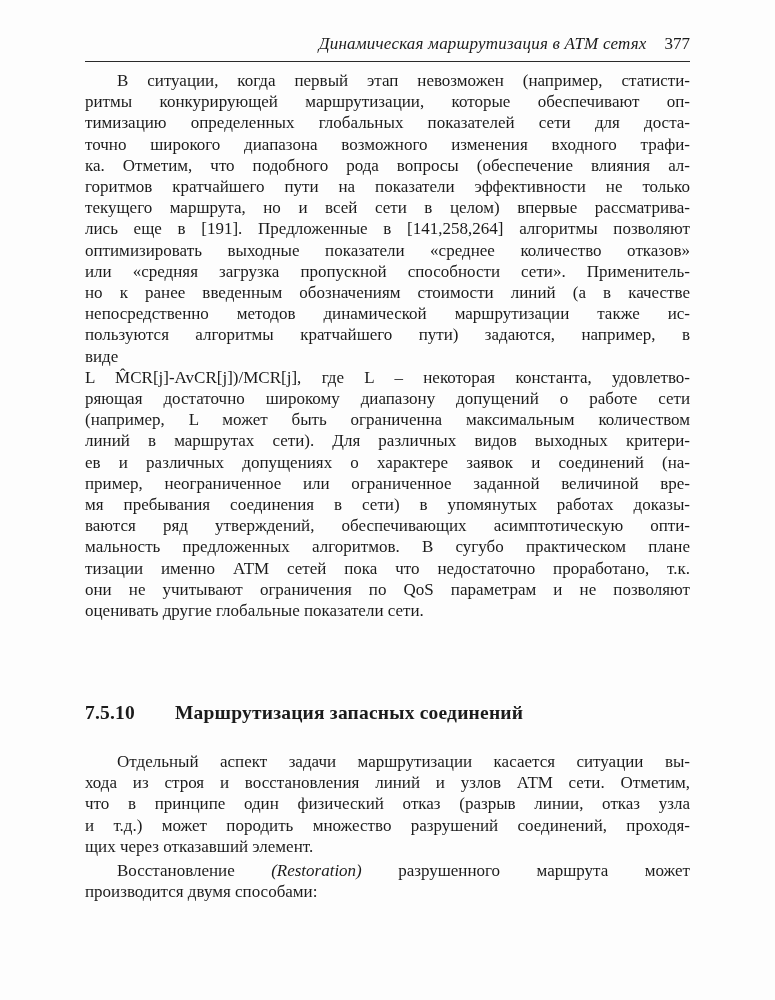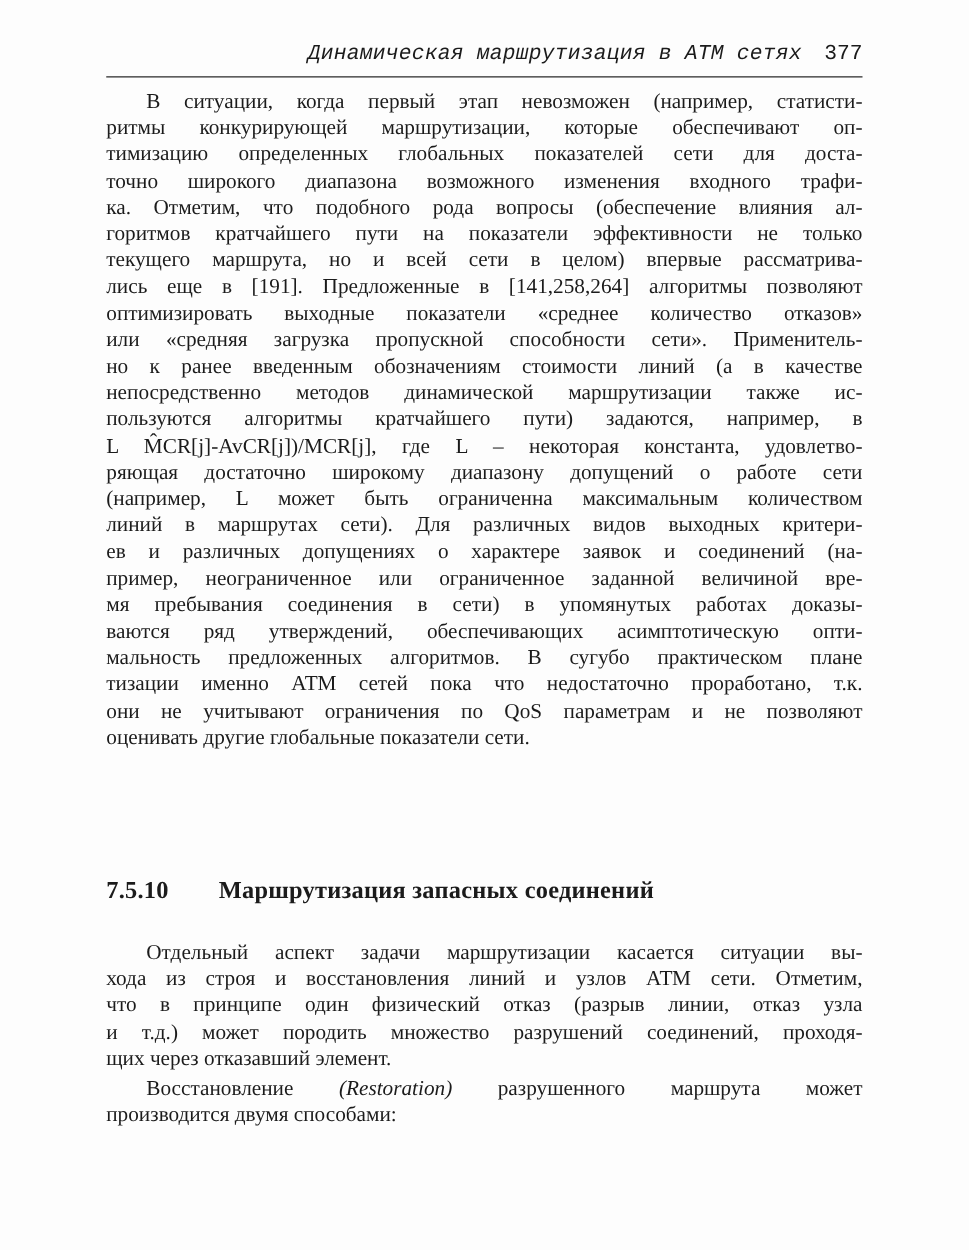--- a/index.html
+++ b/index.html
@@ -7,21 +7,21 @@
     width: 775px; height: 1000px;
     background: #fdfdfd;
     font-family: "Liberation Serif", "DejaVu Serif", serif;
     color: #1b1b1b;
     -webkit-font-smoothing: antialiased;
   }
   .page { position: relative; width: 775px; height: 1000px; overflow: hidden; }
 
   .running-header {
     position: absolute; left: 85px; top: 34px; width: 605px;
-    text-align: right; font-size: 17px; white-space: nowrap; font-family: Liberation Mono, monospace;
+    text-align: right; font-size: 17px; white-space: nowrap;
   }
   .running-header .hdr-title { font-style: italic; letter-spacing: 0.2px; }
   .running-header .hdr-page { display: inline-block; margin-left: 18px; font-style: normal; }
 
   .header-rule {
     position: absolute; left: 85px; top: 61px; width: 605px;
     border-top: 1.7px solid #2a2a2a; height: 0;
   }
 
   .textcol { position: absolute; left: 85px; width: 605px; font-size: 17px; }
@@ -64,20 +64,21 @@
         <div class="line">точно широкого диапазона возможного изменения входного трафи-</div>
         <div class="line">ка. Отметим, что подобного рода вопросы (обеспечение влияния ал-</div>
         <div class="line">горитмов кратчайшего пути на показатели эффективности не только</div>
         <div class="line">текущего маршрута, но и всей сети в целом) впервые рассматрива-</div>
         <div class="line">лись еще в [191]. Предложенные в [141,258,264] алгоритмы позволяют</div>
         <div class="line">оптимизировать выходные показатели «среднее количество отказов»</div>
         <div class="line">или «средняя загрузка пропускной способности сети». Применитель-</div>
         <div class="line">но к ранее введенным обозначениям стоимости линий (а в качестве</div>
         <div class="line">непосредственно методов динамической маршрутизации также ис-</div>
         <div class="line">пользуются алгоритмы кратчайшего пути) задаются, например, в</div>
+        <div class="line last">виде</div>
       </div>
     <div>
         <div class="line">L M̂CR[j]-AvCR[j])/MCR[j], где L – некоторая константа, удовлетво-</div>
         <div class="line">ряющая достаточно широкому диапазону допущений о работе сети</div>
         <div class="line">(например, L может быть ограниченна максимальным количеством</div>
         <div class="line">линий в маршрутах сети). Для различных видов выходных критери-</div>
         <div class="line">ев и различных допущениях о характере заявок и соединений (на-</div>
         <div class="line">пример, неограниченное или ограниченное заданной величиной вре-</div>
         <div class="line">мя пребывания соединения в сети) в упомянутых работах доказы-</div>
         <div class="line">ваются ряд утверждений, обеспечивающих асимптотическую опти-</div>

